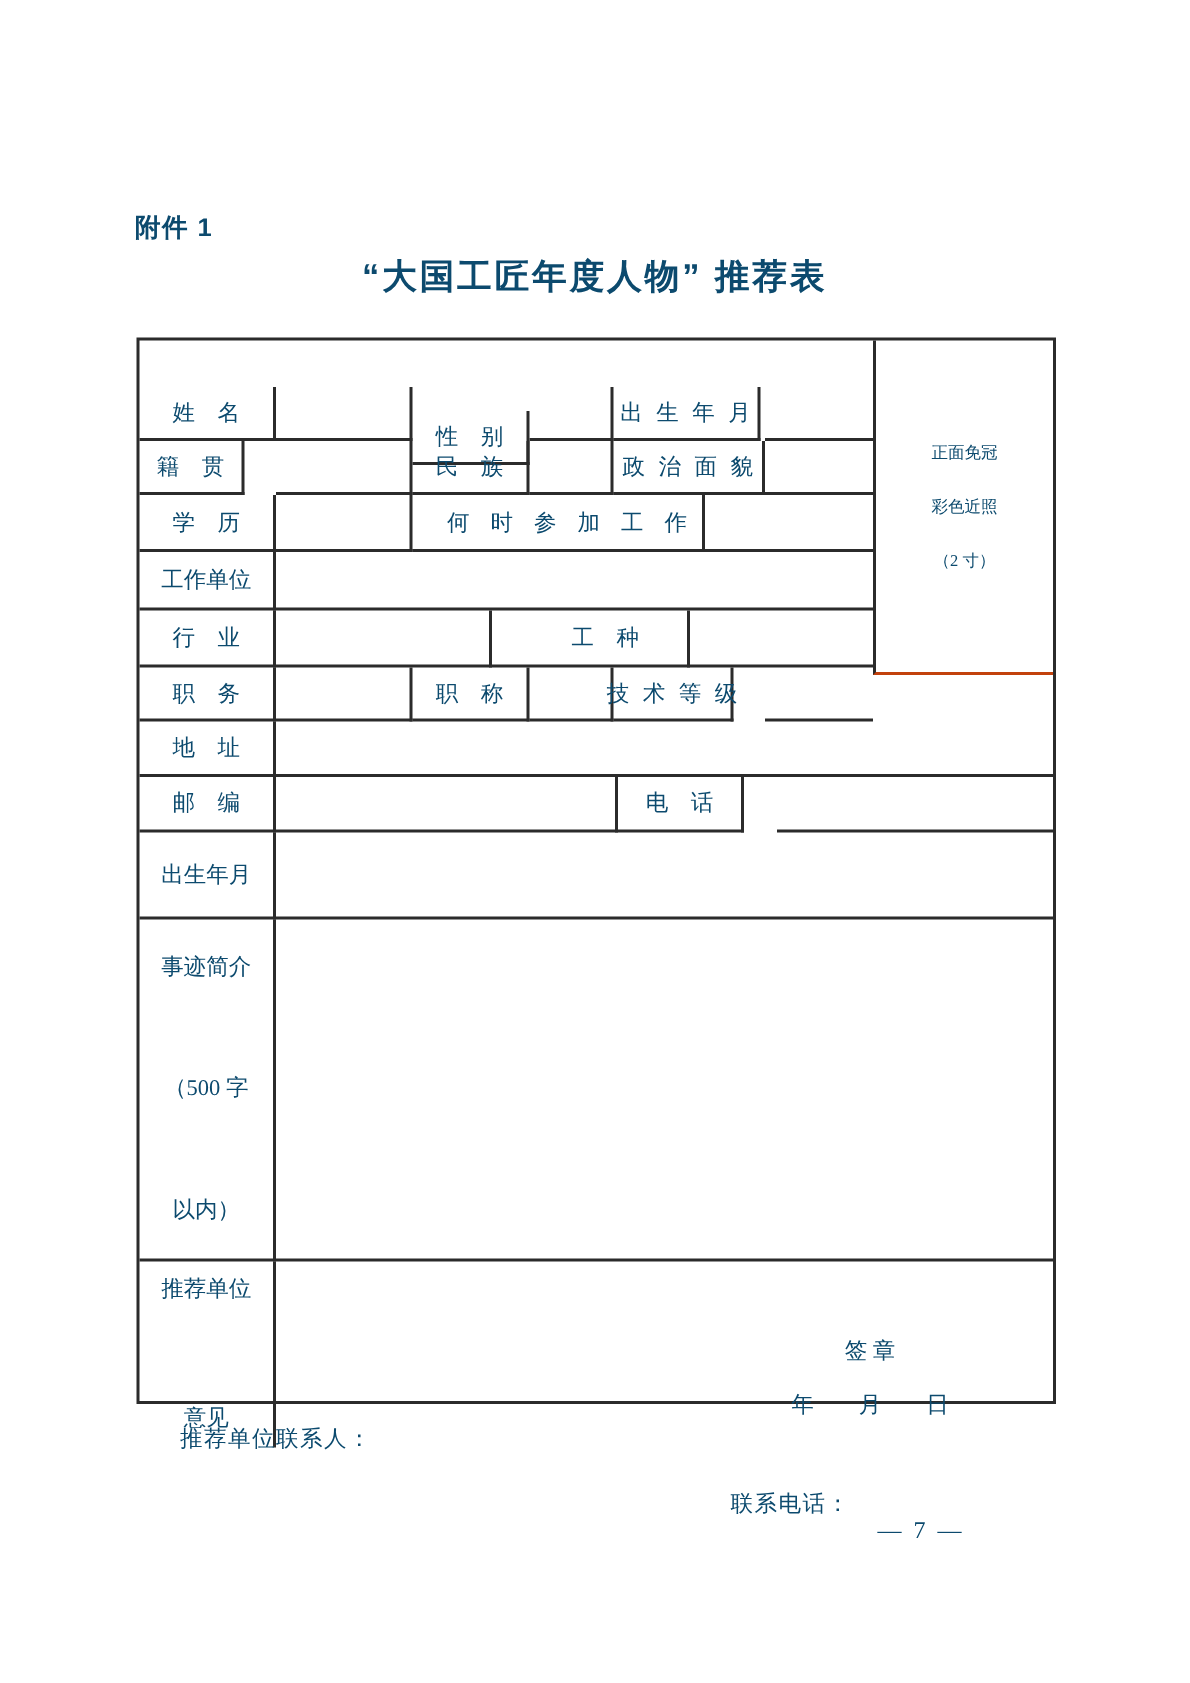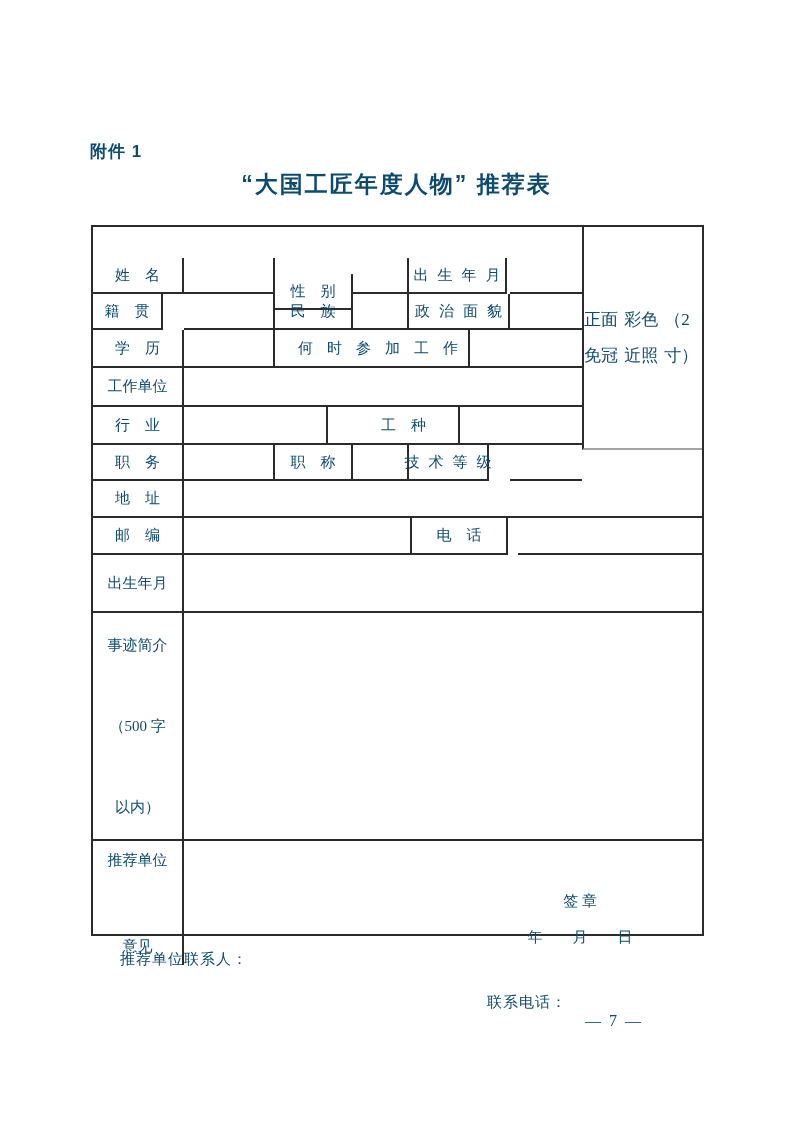--- a/index.html
+++ b/index.html
@@ -12,23 +12,23 @@
   #title{position:absolute;left:0;right:0;top:169px;text-align:center;font-size:23px;font-weight:bold;letter-spacing:2px;}
   #tbl{position:absolute;left:91px;top:225px;width:613px;height:711px;border:2px solid #2b2b2b;box-sizing:border-box;}
   #grid{position:absolute;left:0;top:0;width:609px;height:707px;}
   .cell{position:absolute;box-sizing:border-box;border-right:2px solid #2b2b2b;border-bottom:2px solid #2b2b2b;
         display:flex;align-items:center;justify-content:center;font-size:15px;white-space:nowrap;margin-top:31px;}
   .nbr{border-right:none;}
   .nbb{border-bottom:none;}
   .sp4{letter-spacing:9px;text-indent:9px;}
   .sp6{letter-spacing:14px;text-indent:14px;}
   #photo-cell{position:absolute;left:489px;top:0;width:120px;height:223px;box-sizing:border-box;
-        border-left:2px solid #2b2b2b;border-bottom:2px solid #a3a3a3;
-        display:flex;align-items:center;justify-content:center;
-        font-size:17px;line-height:36px;}
+        border-left:2px solid #2b2b2b;border-bottom:2px solid #c2410c;
+        display:flex;flex-direction:column;align-items:center;justify-content:center;
+        font-size:11px;line-height:36px;}
   .stack{display:flex;flex-direction:column;align-items:center;justify-content:center;text-align:center;gap:48px;}
   .deeds{line-height:33px;font-size:15px;}
   .recwrap{line-height:38px;font-size:15px;}
   #sign-cell{justify-content:flex-start;align-items:flex-start;}
   #sign-block{position:absolute;left:340px;top:42px;width:112px;text-align:center;line-height:36px;font-size:15px;}
   #contact-line span{position:absolute;top:950px;font-size:15px;letter-spacing:1px;}
   #contact-person{left:120px;}
   #contact-phone{left:487px;margin-top:43px;}
   #pagenum{position:absolute;left:585px;top:1012px;font-size:16px;letter-spacing:2px;}
 </style>
@@ -81,21 +81,21 @@
         <div>正面免冠</div>
         <div>彩色近照</div>
         <div>（2 寸）</div>
       </div>
 
       <div class="cell" style="left:0;top:223px;width:91px;height:37px;">地　址</div>
       <div class="cell nbr" style="left:91px;top:223px;width:518px;height:37px;"></div>
 
       <div class="cell" style="left:0;top:260px;width:91px;height:37px;">邮　编</div>
       <div class="cell" style="left:91px;top:260px;width:228px;height:37px;"></div>
-      <div class="cell" style="left:319px;top:260px;width:96px;height:37px;">电　话</div>
+      <div class="cell" style="left:319px;top:260px;width:84px;height:37px;">电　话</div>
       <div class="cell nbr" style="left:425px;top:260px;width:184px;height:37px;"></div>
 
       <div class="cell" style="left:0;top:297px;width:91px;height:58px;">出生年月</div>
       <div class="cell nbr" style="left:91px;top:297px;width:518px;height:58px;"></div>
 
       <div class="cell" style="left:0;top:355px;width:91px;height:228px;">
         <div class="stack deeds">
           <div>事迹简介</div>
           <div>（500 字</div>
           <div>以内）</div>

